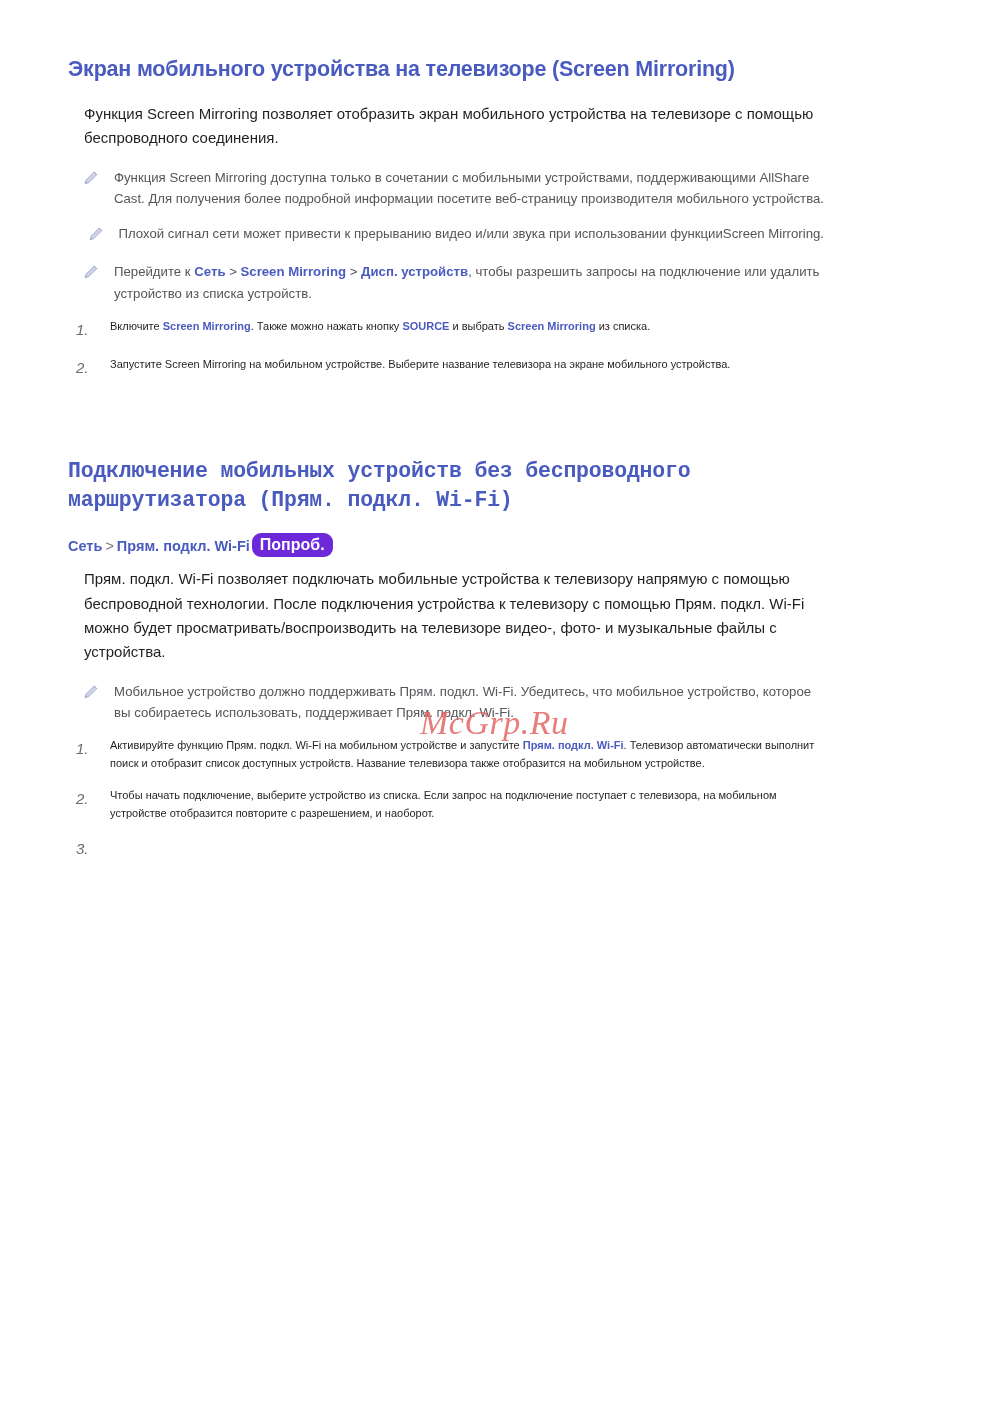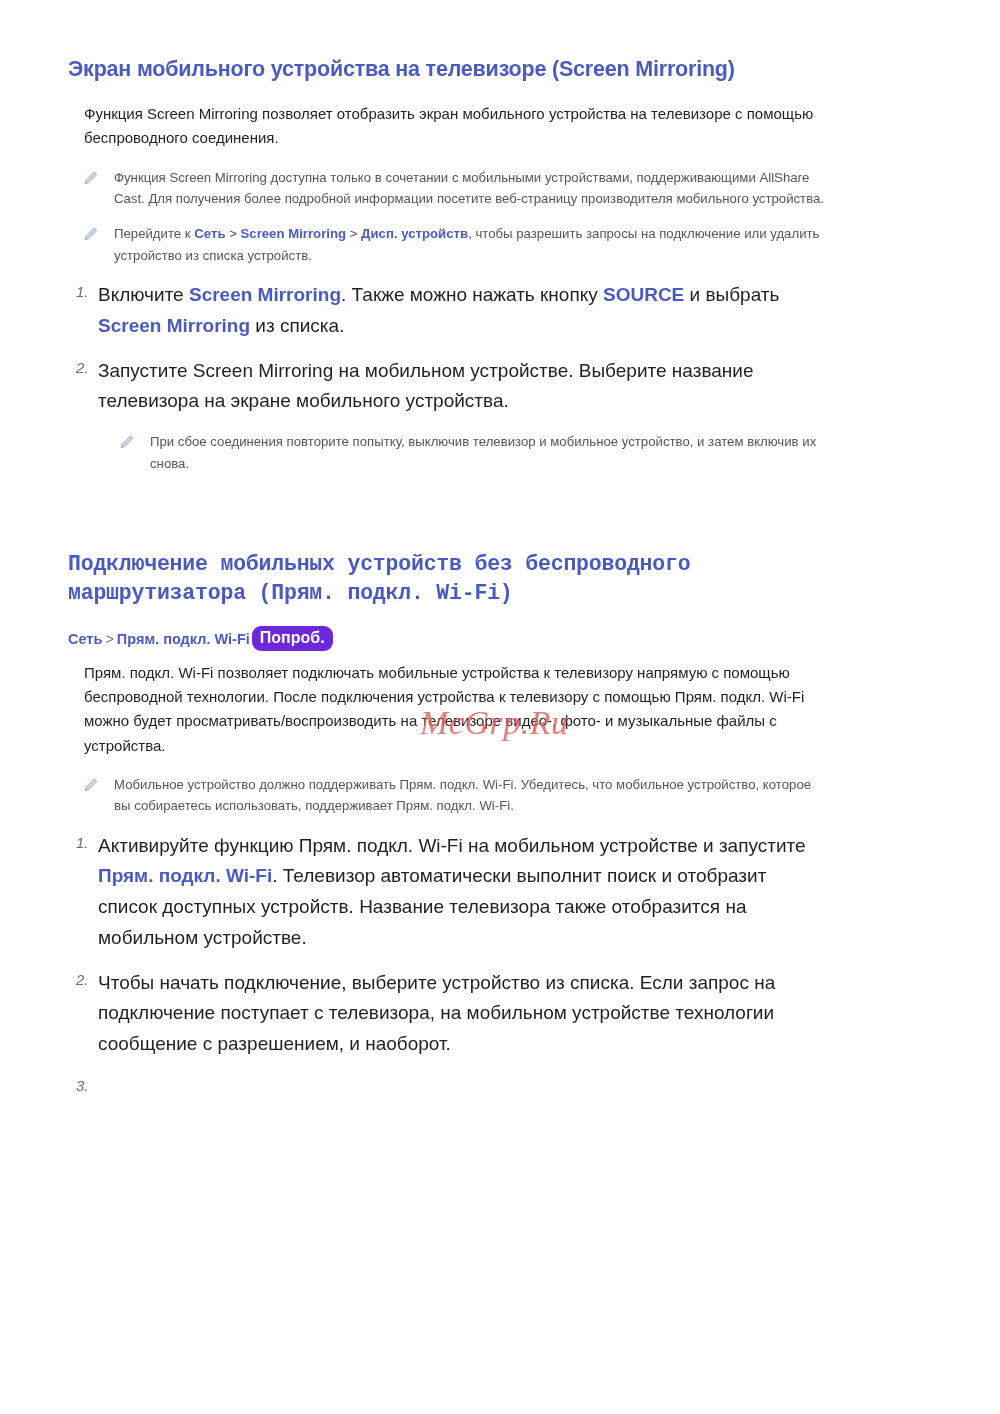--- a/index.html
+++ b/index.html
@@ -103,23 +103,24 @@
     flex: 0 0 auto;
     width: 30px;
     font-size: 15px;
     font-style: italic;
     color: #6a6a70;
     padding-left: 8px;
     box-sizing: border-box;
     line-height: 1.62;
   }
   .step .step-text {
-    font-size: 19px;
+    font-size: 11px;
     line-height: 1.62;
     color: #231f20;
+    margin-left: 12px;
   }
   .hl {
     color: #4a5bbf;
     font-weight: bold;
   }
   .gap-big {
     height: 46px;
   }
   .watermark {
     position: absolute;
@@ -149,20 +150,30 @@
     <span class="pen">
       <svg width="18" height="18" viewBox="0 0 18 18" aria-hidden="true">
         <path d="M3 14.4 L4 11.2 L12.2 3 L14.8 5.6 L6.6 13.8 Z" fill="#cfd3e6" stroke="#9aa2c8" stroke-width="0.8"></path>
         <path d="M12.2 3 L14.8 5.6" stroke="#9aa2c8" stroke-width="0.8"></path>
         <path d="M3 14.4 L5.3 13.4" stroke="#9aa2c8" stroke-width="0.8"></path>
       </svg>
     </span>
     <span class="note-text">Функция Screen Mirroring доступна только в сочетании с мобильными устройствами, поддерживающими AllShare Cast. Для получения более подробной информации посетите веб-страницу производителя мобильного устройства.</span>
   </div>
 
+  <div class="note">
+    <span class="pen">
+      <svg width="18" height="18" viewBox="0 0 18 18" aria-hidden="true">
+        <path d="M3 14.4 L4 11.2 L12.2 3 L14.8 5.6 L6.6 13.8 Z" fill="#cfd3e6" stroke="#9aa2c8" stroke-width="0.8"></path>
+        <path d="M12.2 3 L14.8 5.6" stroke="#9aa2c8" stroke-width="0.8"></path>
+        <path d="M3 14.4 L5.3 13.4" stroke="#9aa2c8" stroke-width="0.8"></path>
+      </svg>
+    </span>
+    <span class="note-text">Плохой сигнал сети может привести к прерыванию видео и/или звука при использовании функцииScreen Mirroring.</span>
+  </div>
 
   <div class="note">
     <span class="pen">
       <svg width="18" height="18" viewBox="0 0 18 18" aria-hidden="true">
         <path d="M3 14.4 L4 11.2 L12.2 3 L14.8 5.6 L6.6 13.8 Z" fill="#cfd3e6" stroke="#9aa2c8" stroke-width="0.8"></path>
         <path d="M12.2 3 L14.8 5.6" stroke="#9aa2c8" stroke-width="0.8"></path>
         <path d="M3 14.4 L5.3 13.4" stroke="#9aa2c8" stroke-width="0.8"></path>
       </svg>
     </span>
     <span class="note-text"><span>Перейдите к </span><span class="hl">Сеть</span><span> &gt; </span><span class="hl">Screen Mirroring</span><span> &gt; </span><span class="hl">Дисп. устройств</span><span>, чтобы разрешить запросы на подключение или удалить устройство из списка устройств.</span></span>
@@ -172,30 +183,20 @@
     <li class="step">
       <span class="num">1.</span>
       <span class="step-text"><span>Включите </span><span class="hl">Screen Mirroring</span><span>. Также можно нажать кнопку </span><span class="hl">SOURCE</span><span> и выбрать </span><span class="hl">Screen Mirroring</span><span> из списка.</span></span>
     </li>
     <li class="step">
       <span class="num">2.</span>
       <span class="step-text">Запустите Screen Mirroring на мобильном устройстве. Выберите название телевизора на экране мобильного устройства.</span>
     </li>
   </ol>
 
-  <div class="note indented">
-    <span class="pen">
-      <svg width="18" height="18" viewBox="0 0 18 18" aria-hidden="true">
-        <path d="M3 14.4 L4 11.2 L12.2 3 L14.8 5.6 L6.6 13.8 Z" fill="#cfd3e6" stroke="#9aa2c8" stroke-width="0.8"></path>
-        <path d="M12.2 3 L14.8 5.6" stroke="#9aa2c8" stroke-width="0.8"></path>
-        <path d="M3 14.4 L5.3 13.4" stroke="#9aa2c8" stroke-width="0.8"></path>
-      </svg>
-    </span>
-    <span class="note-text">При сбое соединения повторите попытку, выключив телевизор и мобильное устройство, и затем включив их снова.</span>
-  </div>
 
   <div class="gap-big"></div>
 
   <h1 class="section-title second">Подключение мобильных устройств без беспроводного маршрутизатора (Прям. подкл. Wi-Fi)</h1>
 
   <div class="breadcrumb">
     <span class="bc-link">Сеть</span><span class="bc-sep">&gt;</span><span class="bc-link">Прям. подкл. Wi-Fi</span><span class="badge">Попроб.</span>
   </div>
 
   <p class="body-text">Прям. подкл. Wi-Fi позволяет подключать мобильные устройства к телевизору напрямую с помощью беспроводной технологии. После подключения устройства к телевизору с помощью Прям. подкл. Wi-Fi можно будет просматривать/воспроизводить на телевизоре видео-, фото- и музыкальные файлы с устройства.</p>
@@ -211,21 +212,21 @@
     <span class="note-text">Мобильное устройство должно поддерживать Прям. подкл. Wi-Fi. Убедитесь, что мобильное устройство, которое вы собираетесь использовать, поддерживает Прям. подкл. Wi-Fi.</span>
   </div>
 
   <ol class="steps">
     <li class="step">
       <span class="num">1.</span>
       <span class="step-text"><span>Активируйте функцию Прям. подкл. Wi-Fi на мобильном устройстве и запустите </span><span class="hl">Прям. подкл. Wi-Fi</span><span>. Телевизор автоматически выполнит поиск и отобразит список доступных устройств. Название телевизора также отобразится на мобильном устройстве.</span></span>
     </li>
     <li class="step">
       <span class="num">2.</span>
-      <span class="step-text">Чтобы начать подключение, выберите устройство из списка. Если запрос на подключение поступает с телевизора, на мобильном устройстве технологии сообщение с разрешением, и наоборот.</span>
+      <span class="step-text">Чтобы начать подключение, выберите устройство из списка. Если запрос на подключение поступает с телевизора, на мобильном устройстве отобразится повторите с разрешением, и наоборот.</span>
     </li>
     <li class="step">
       <span class="num">3.</span>
     </li>
   </ol>
 
   <div class="watermark">McGrp.Ru</div>
 </div>
 
 </body></html>

